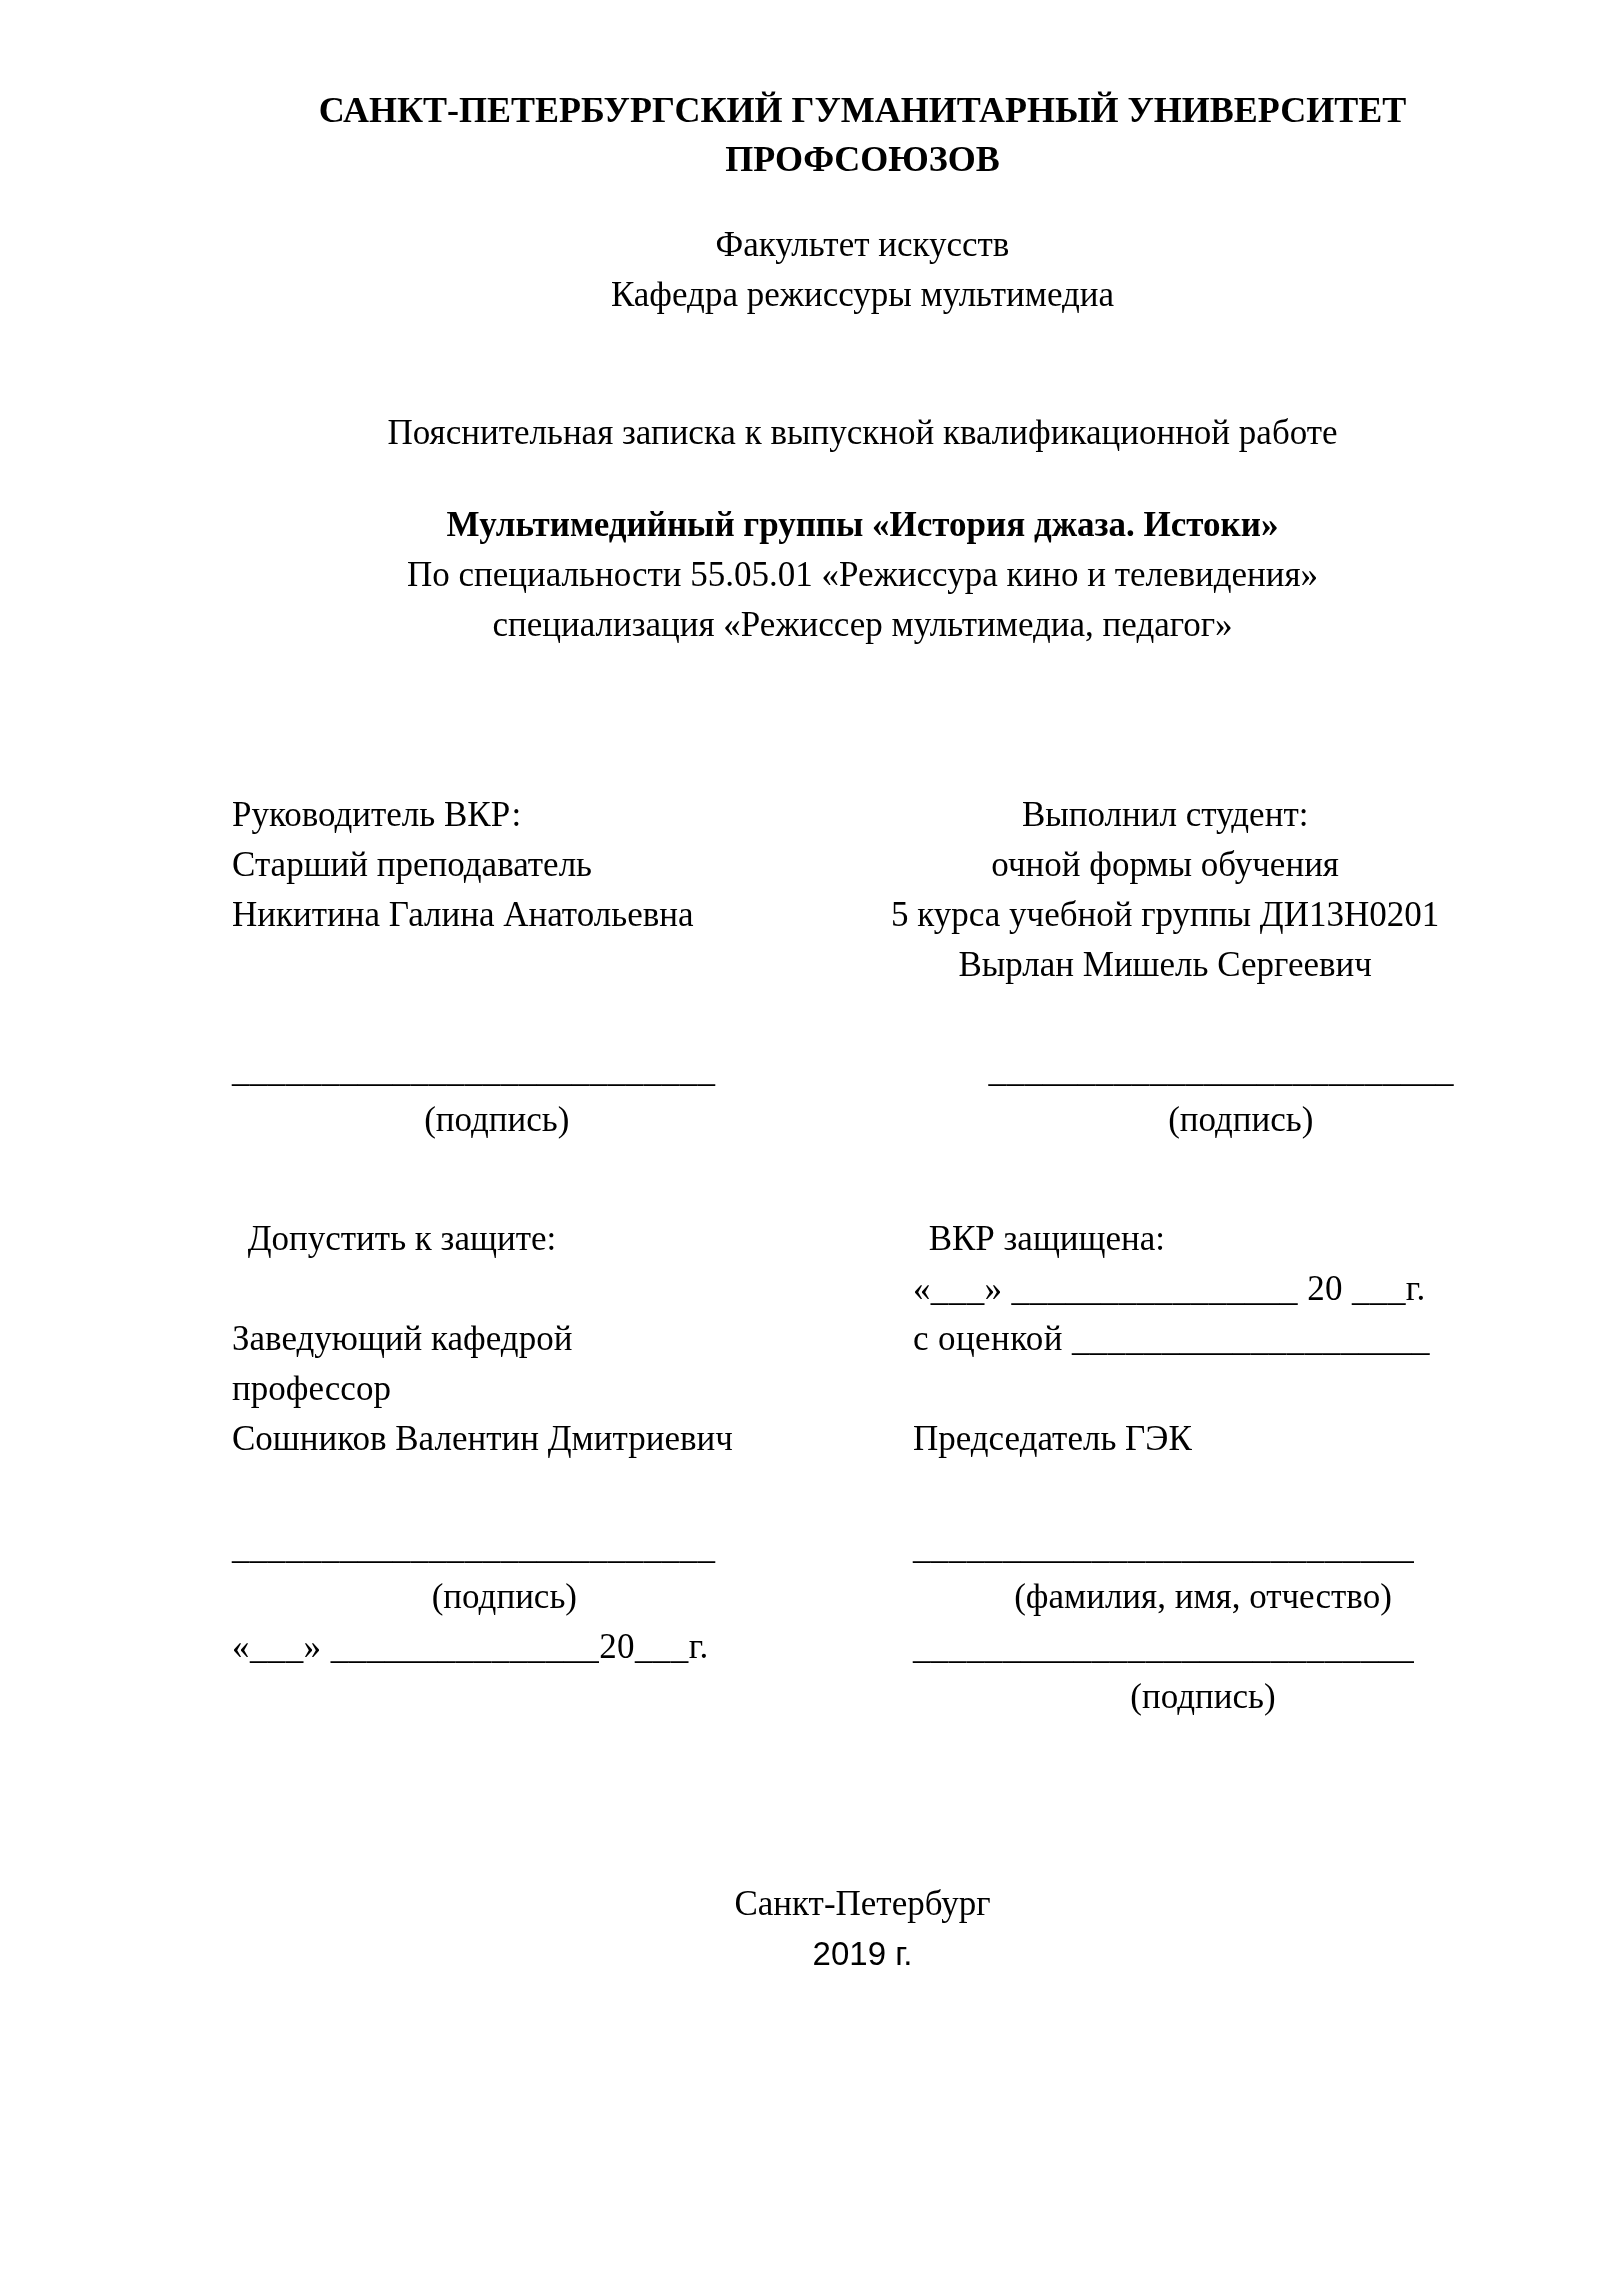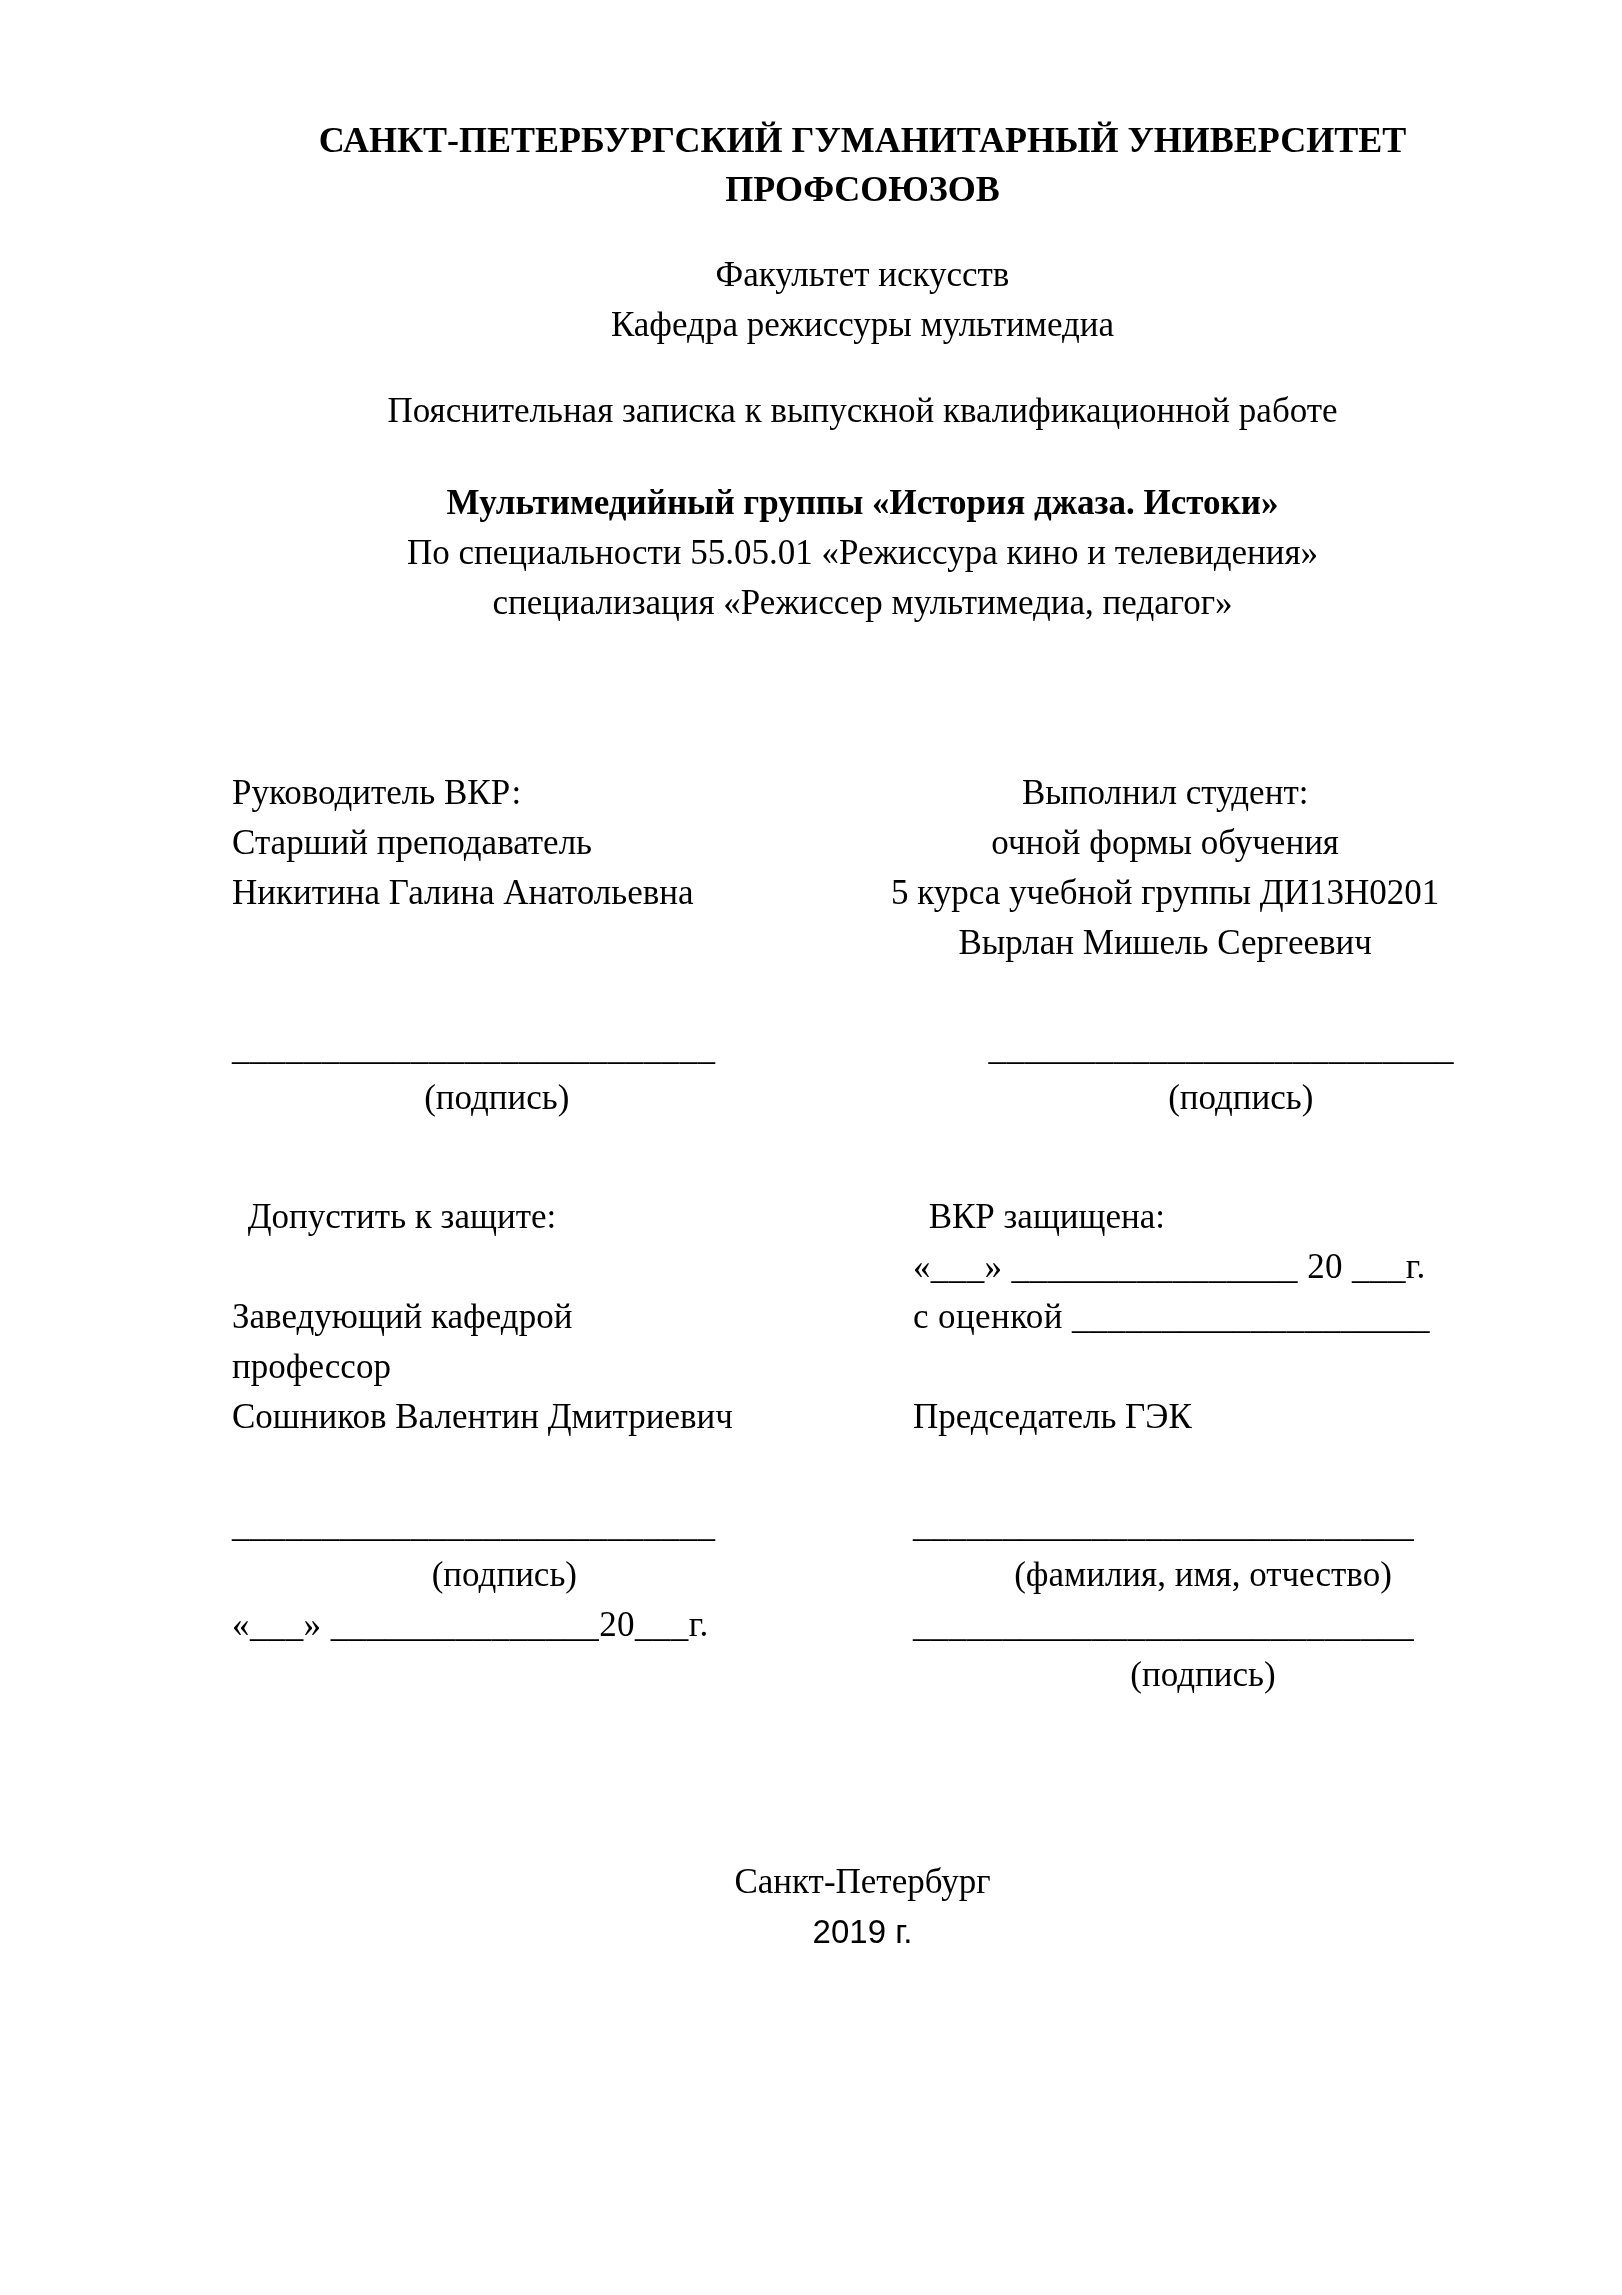--- a/index.html
+++ b/index.html
@@ -8,28 +8,28 @@
   .page {
     position: relative;
     width: 1623px;
     height: 2295px;
     margin: 0 auto;
     background: #ffffff;
     color: #000000;
     font-family: "Liberation Serif", serif;
     font-size: 35px;
     line-height: 50px;
-    padding: 116px 130px 0 232px;
+    padding: 86px 130px 0 232px;
   }
   .center { text-align: center; }
   .right { text-align: center; }
   .bold { font-weight: bold; }
   .title-line { font-size: 36px; line-height: 49px; }
   .faculty-block { margin-top: 36px; }
-  .note-title { margin-top: 36px; }
+  .note-title { margin-top: 88px; }
   .project-title { margin-top: 42px; }
   .specialty-block { }
   .people-block { margin-top: 140px; }
   .cols { display: flex; justify-content: space-between; }
   .col-left { width: 48%; }
   .col-right { width: 52%; }
   .sec2-left { width: 54%; }
   .sec2-right { width: 46%; }
   .sig-row1 { margin-top: 55px; }
   .sig-block-left { width: 42%; }

